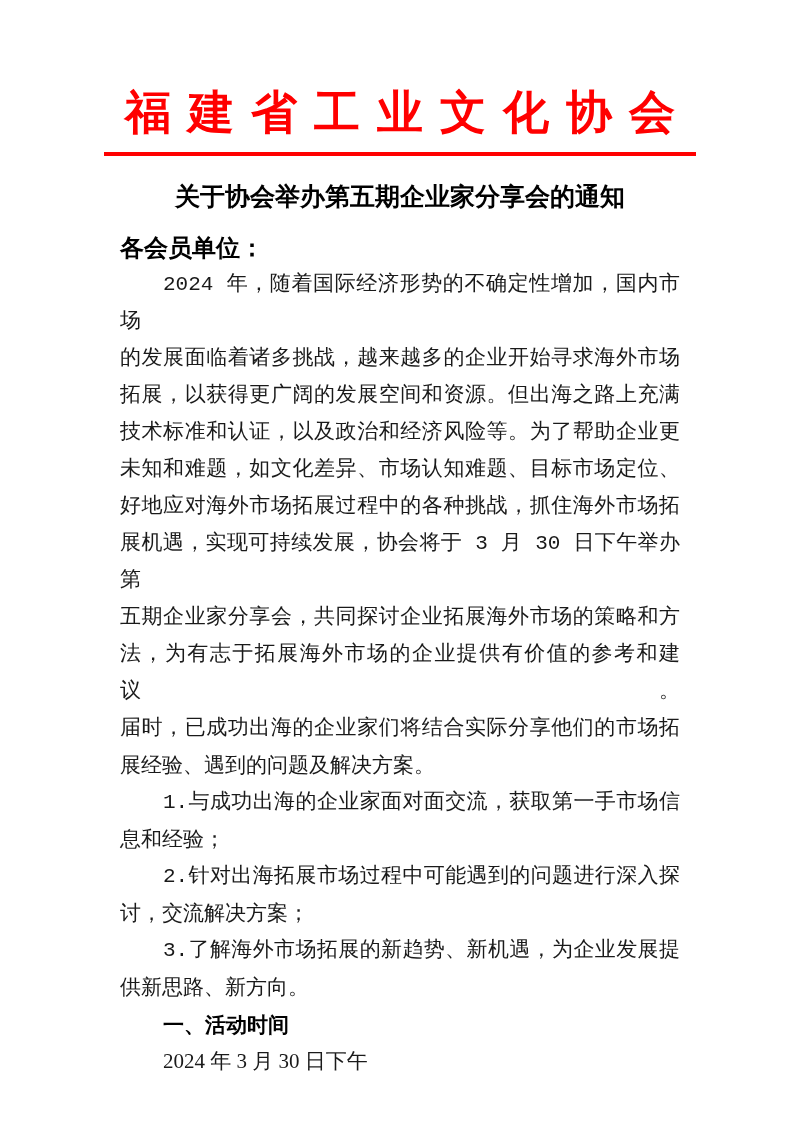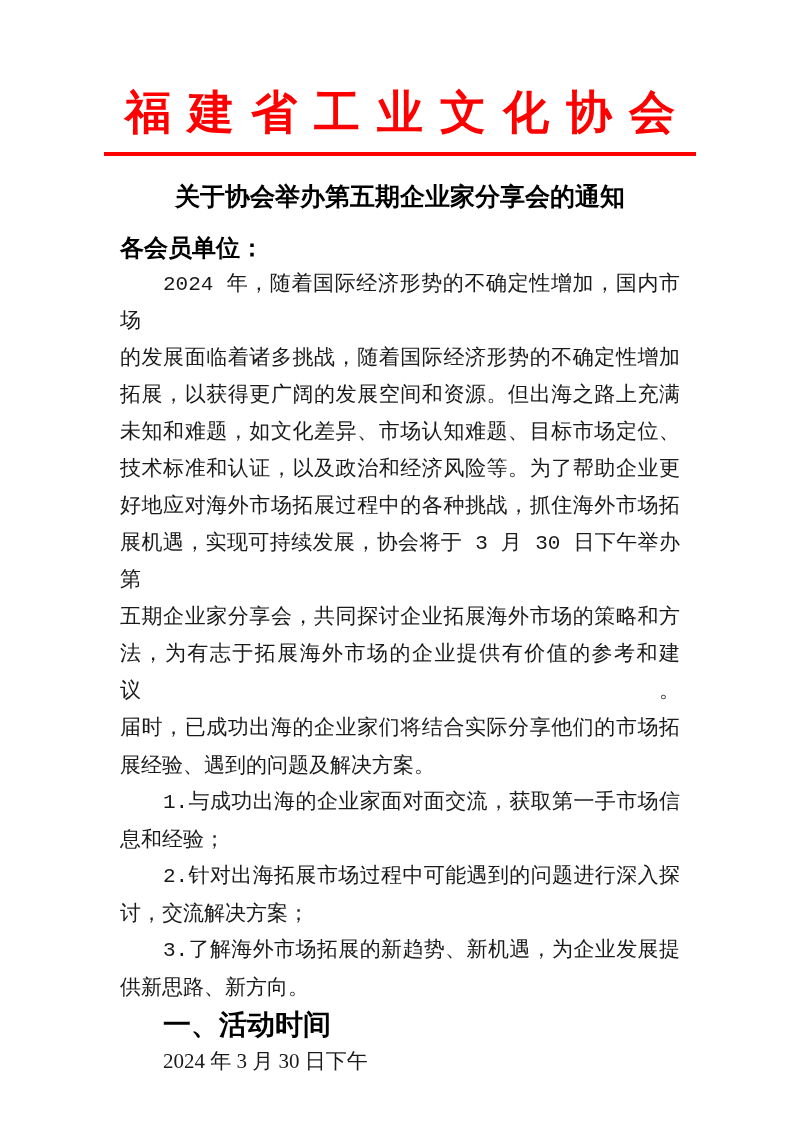--- a/index.html
+++ b/index.html
@@ -71,21 +71,21 @@
   }
   .line.fill {
     text-align-last: justify;
     font-family: Liberation Mono, monospace;
   }
   .line.indent {
     text-indent: 43px;
   }
   .line.heading-line {
     font-weight: bold;
-    font-size: 28px;
+    font-size: 21px;
     color: #000000;
     font-family: "Liberation Sans", "DejaVu Sans", sans-serif;
   }
 </style>
 </head>
 <body>
 
 <div class="page">
 
   <div class="letterhead">
@@ -94,24 +94,24 @@
 
   <div class="red-line" style="border-bottom-color: rgb(255, 0, 0);"></div>
 
   <div class="doc-title">关于协会举办第五期企业家分享会的通知</div>
 
   <div class="doc-content">
     <div class="salutation">各会员单位：</div>
 
     <div>
         <div class="line indent fill">2024 年，随着国际经济形势的不确定性增加，国内市场</div>
-        <div class="line fill">的发展面临着诸多挑战，随着国际经济形势的不确定性增加</div>
+        <div class="line fill">的发展面临着诸多挑战，越来越多的企业开始寻求海外市场</div>
         <div class="line fill">拓展，以获得更广阔的发展空间和资源。但出海之路上充满</div>
+        <div class="line fill">技术标准和认证，以及政治和经济风险等。为了帮助企业更</div>
         <div class="line fill">未知和难题，如文化差异、市场认知难题、目标市场定位、</div>
-        <div class="line fill">技术标准和认证，以及政治和经济风险等。为了帮助企业更</div>
         <div class="line fill">好地应对海外市场拓展过程中的各种挑战，抓住海外市场拓</div>
         <div class="line fill">展机遇，实现可持续发展，协会将于 3 月 30 日下午举办第</div>
         <div class="line fill">五期企业家分享会，共同探讨企业拓展海外市场的策略和方</div>
         <div class="line fill">法，为有志于拓展海外市场的企业提供有价值的参考和建议。</div>
         <div class="line fill">届时，已成功出海的企业家们将结合实际分享他们的市场拓</div>
         <div class="line">展经验、遇到的问题及解决方案。</div>
         <div class="line indent fill">1.与成功出海的企业家面对面交流，获取第一手市场信</div>
         <div class="line">息和经验；</div>
         <div class="line indent fill">2.针对出海拓展市场过程中可能遇到的问题进行深入探</div>
         <div class="line">讨，交流解决方案；</div>

